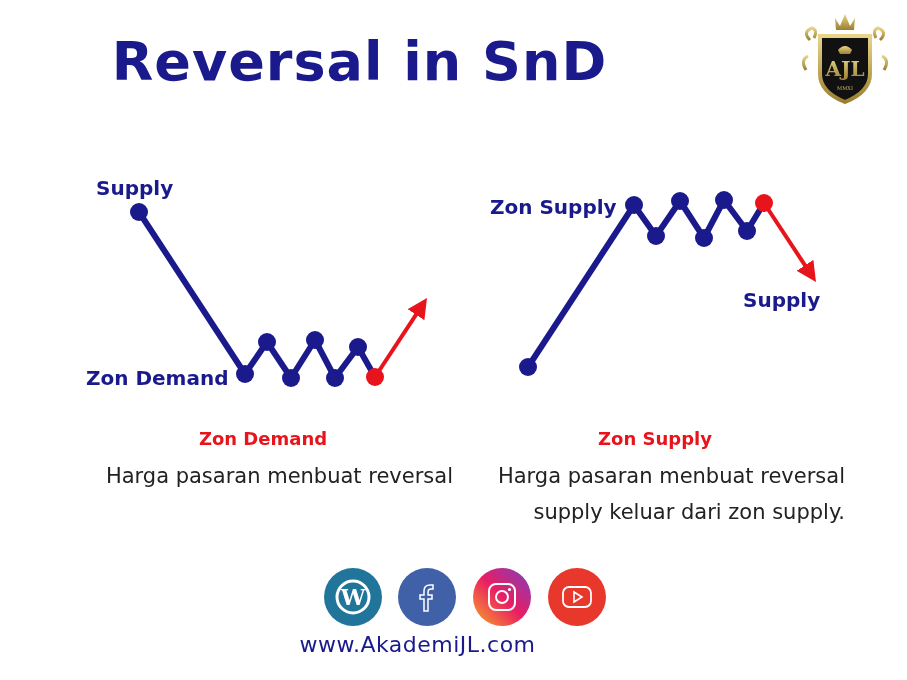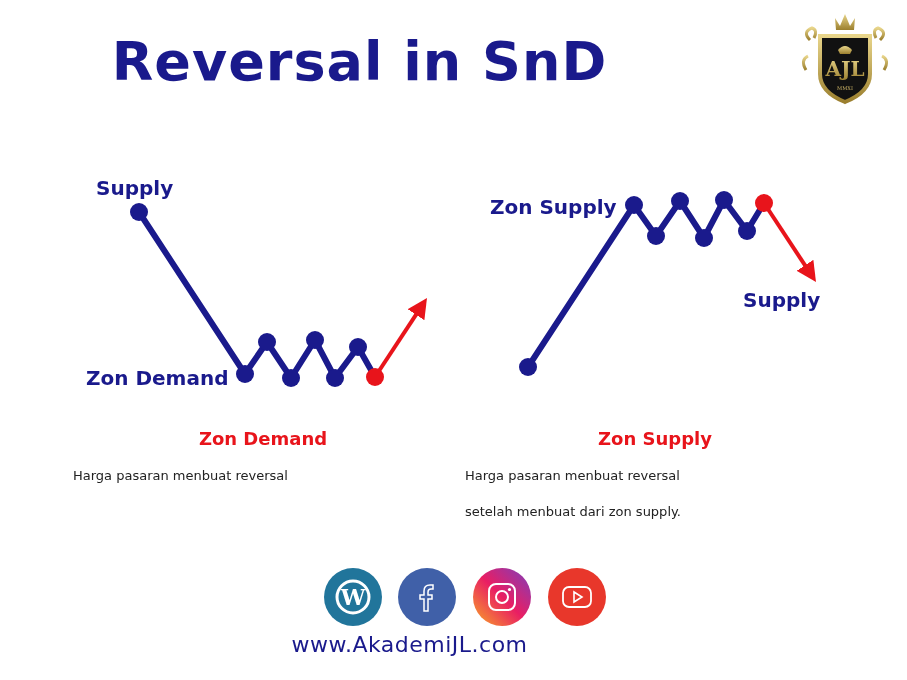--- a/index.html
+++ b/index.html
@@ -2,23 +2,23 @@
 <html><head>
   <meta charset="utf-8">
   <style>
     html, body { margin:0; padding:0; background:#ffffff; }
     body { width:907px; height:680px; position:relative; overflow:hidden; font-family:"DejaVu Sans", sans-serif; }
     .title { position:absolute; left:0; width:719px; top:30px; text-align:center; font-size:54px; font-weight:bold; color:#1a1a8c; letter-spacing:1px; }
     .logo { position:absolute; left:800px; top:10px; width:90px; height:100px; }
     svg.diagram { position:absolute; left:0; top:0; }
     .lbl { position:absolute; font-weight:bold; font-size:20px; color:#1a1a8c; white-space:nowrap; }
     .cap-title { position:absolute; font-weight:bold; font-size:18px; color:#e8141b; text-align:center; width:380px; }
-    .cap-text { position:absolute; font-size:13px; color:#222; text-align:left; width:380px; line-height:36px; }
+    .cap-text { position:absolute; font-size:21px; color:#222; text-align:right; width:380px; line-height:36px; }
     .social { position:absolute; top:568px; width:58px; height:58px; border-radius:50%; display:flex; align-items:center; justify-content:center; }
-    .url { position:absolute; left:4px; width:811px; top:632px; text-align:center; font-size:22px; color:#1a1a8c; letter-spacing:0.5px; }
+    .url { position:absolute; left:12px; width:811px; top:632px; text-align:center; font-size:22px; color:#1a1a8c; letter-spacing:0.5px; }
   </style>
 </head>
 <body>
 
 <div class="title">Reversal in SnD</div>
 
 <svg class="logo" viewBox="0 0 90 100">
   <defs>
     <linearGradient id="gold" x1="0" y1="0" x2="0" y2="1">
       <stop offset="0" stop-color="#e8d58a"></stop>
@@ -71,21 +71,21 @@
 <div class="lbl" style="left:490px; top:195px;">Zon Supply</div>
 <div class="lbl" style="left:743px; top:288px;">Supply</div>
 
 <div class="cap-title" style="left:73px; top:428px;">Zon Demand</div>
 <div class="cap-text" style="left:73px; top:458px;">
   <div>Harga pasaran menbuat reversal</div>
 </div>
 <div class="cap-title" style="left:465px; top:428px;">Zon Supply</div>
 <div class="cap-text" style="left:465px; top:458px;">
   <div>Harga pasaran menbuat reversal</div>
-  <div>setelah menbuat dari zon supply.</div>
+  <div>supply keluar dari zon supply.</div>
 </div>
 
 <a class="social" style="left:324px; background:#21759b;">
   <svg width="40" height="40" viewBox="0 0 40 40">
     <circle cx="20" cy="20" r="16" fill="none" stroke="#fff" stroke-width="3"></circle>
     <text x="20" y="28" text-anchor="middle" font-family="DejaVu Serif, serif" font-weight="bold" font-size="22" fill="#fff">W</text>
   </svg>
 </a>
 <a class="social" style="left:398px; background:#4060a8;">
   <svg width="40" height="40" viewBox="0 0 40 40">

